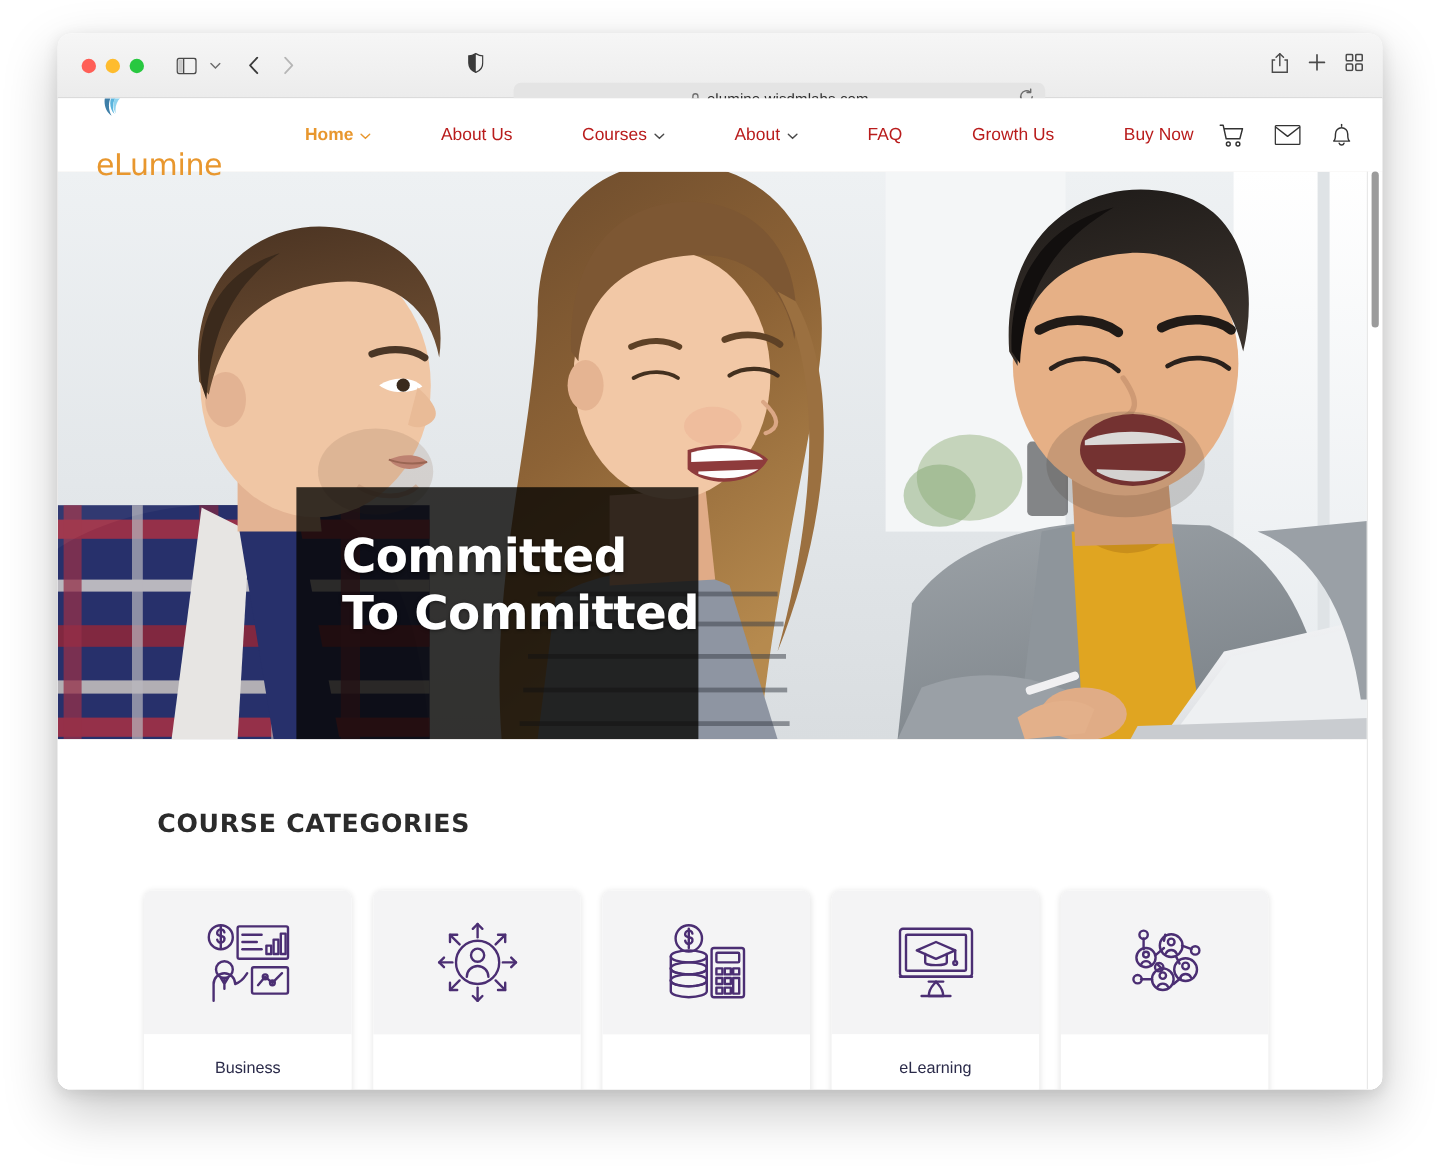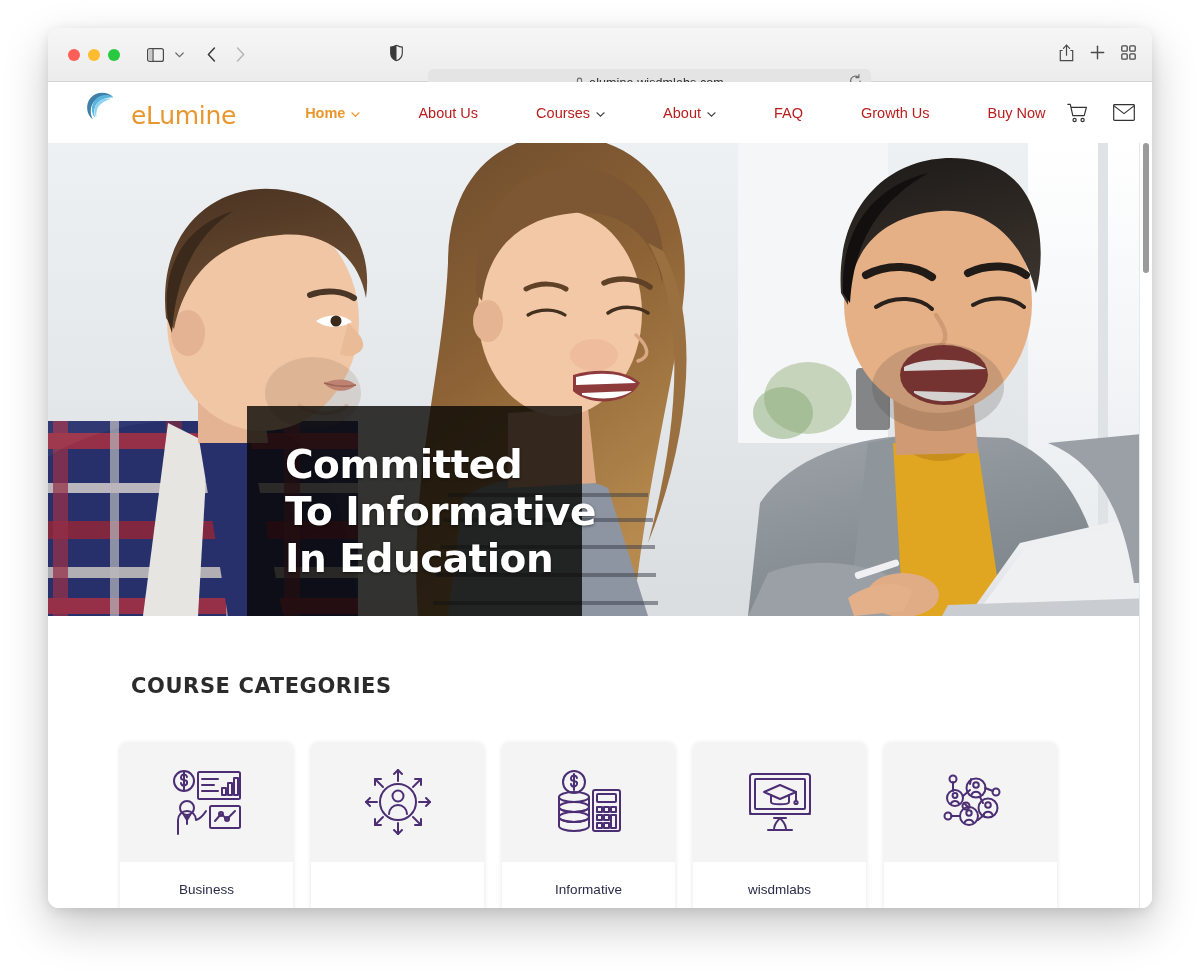--- a/index.html
+++ b/index.html
@@ -78,21 +78,21 @@
   
   .site-nav {
     height: 61px;
     background: #ffffff;
     display: flex;
     align-items: center;
     padding: 0 28px 0 32px;
     position: relative;
     z-index: 5;
   }
-  .logo { display: flex; align-items: flex-end; gap: 16px; width: 200px; }
+  .logo { display: flex; align-items: flex-start; gap: 16px; width: 200px; flex-direction: column; }
   .logo-mark { position: relative; width: 42px; height: 42px; margin-right: -7px; margin-top: -8px; }
   .logo-text { font-size: 25px; color: #e8972e; letter-spacing: -0.3px; font-family: "DejaVu Sans", sans-serif; }
 
   .nav-links { display: flex; align-items: flex-start; gap: 16px; margin-left: 48px; }
   .nav-item {
     display: flex; align-items: center; gap: 6px;
     font-size: 14.5px;
     color: #b91c1c;
     padding: 0 21px;
     white-space: nowrap;
@@ -542,22 +542,21 @@
           <path d="M800 455 C820 440 848 436 864 448 L856 468 L806 473 Z" fill="#e3b08a"></path>
           <rect x="806" y="430" width="46" height="7" rx="3" transform="rotate(-18 806 430)" fill="#f0f0f2"></rect>
 
           <path d="M1000 300 C1050 320 1076 370 1086 440 L1104 440 L1104 290 Z" fill="#9aa0a6"></path>
         </g>
       </svg>
 
       <div class="hero-overlay"></div>
       <div class="hero-title">
         <div>Committed</div>
-        <div>To Informative</div>
-        <div>In Education</div>
+        <div>To Committed</div>
       </div>
     </div>
 
     <div class="cats-section">
       <div class="cats-title">COURSE CATEGORIES</div>
 
       <div class="cats-grid">
 
         <div class="cat-card">
           <div class="cat-icon-area">
@@ -633,41 +632,40 @@
                 <rect x="48" y="38" width="5" height="5"></rect>
                 <rect x="55" y="38" width="5" height="5"></rect>
                 <rect x="41" y="46" width="5" height="5"></rect>
                 <rect x="48" y="46" width="5" height="5"></rect>
                 <rect x="55" y="46" width="5" height="13"></rect>
                 <rect x="41" y="54" width="5" height="5"></rect>
                 <rect x="48" y="54" width="5" height="5"></rect>
               </g>
             </svg>
           </div>
-          <div class="cat-label">Informative</div>
         </div>
 
         <div class="cat-card">
           <div class="cat-icon-area">
             <svg width="66" height="62" viewBox="0 0 66 62">
               <g fill="none" stroke="#4b2e73" stroke-width="2" stroke-linejoin="round" stroke-linecap="round">
                 <rect x="3" y="3" width="60" height="40" rx="2.5"></rect>
                 <rect x="8" y="8" width="50" height="30" rx="1"></rect>
                 <line x1="3" y1="43" x2="63" y2="43"></line>
                 <line x1="27" y1="47" x2="39" y2="47"></line>
                 <path d="M27 59 C27 52 31 50 33 47 C35 50 39 52 39 59 Z"></path>
                 <line x1="21" y1="59" x2="45" y2="59"></line>
                 <polygon points="33,14 49,21 33,28 17,21"></polygon>
                 <path d="M24 24 L24 31 C24 34 42 34 42 31 L42 24"></path>
                 <line x1="49" y1="21" x2="49" y2="30"></line>
                 <circle cx="49" cy="31.5" r="1.6"></circle>
               </g>
             </svg>
           </div>
-          <div class="cat-label">wisdmlabs</div>
+          <div class="cat-label">eLearning</div>
         </div>
 
         <div class="cat-card">
           <div class="cat-icon-area">
             <svg width="68" height="62" viewBox="0 0 68 62">
               <g fill="none" stroke="#4b2e73" stroke-width="2" stroke-linejoin="round" stroke-linecap="round">
 
                 <line x1="16" y1="11" x2="16" y2="20"></line>
                 <line x1="26" y1="25" x2="33" y2="19"></line>
                 <line x1="48" y1="17" x2="56" y2="20"></line>

